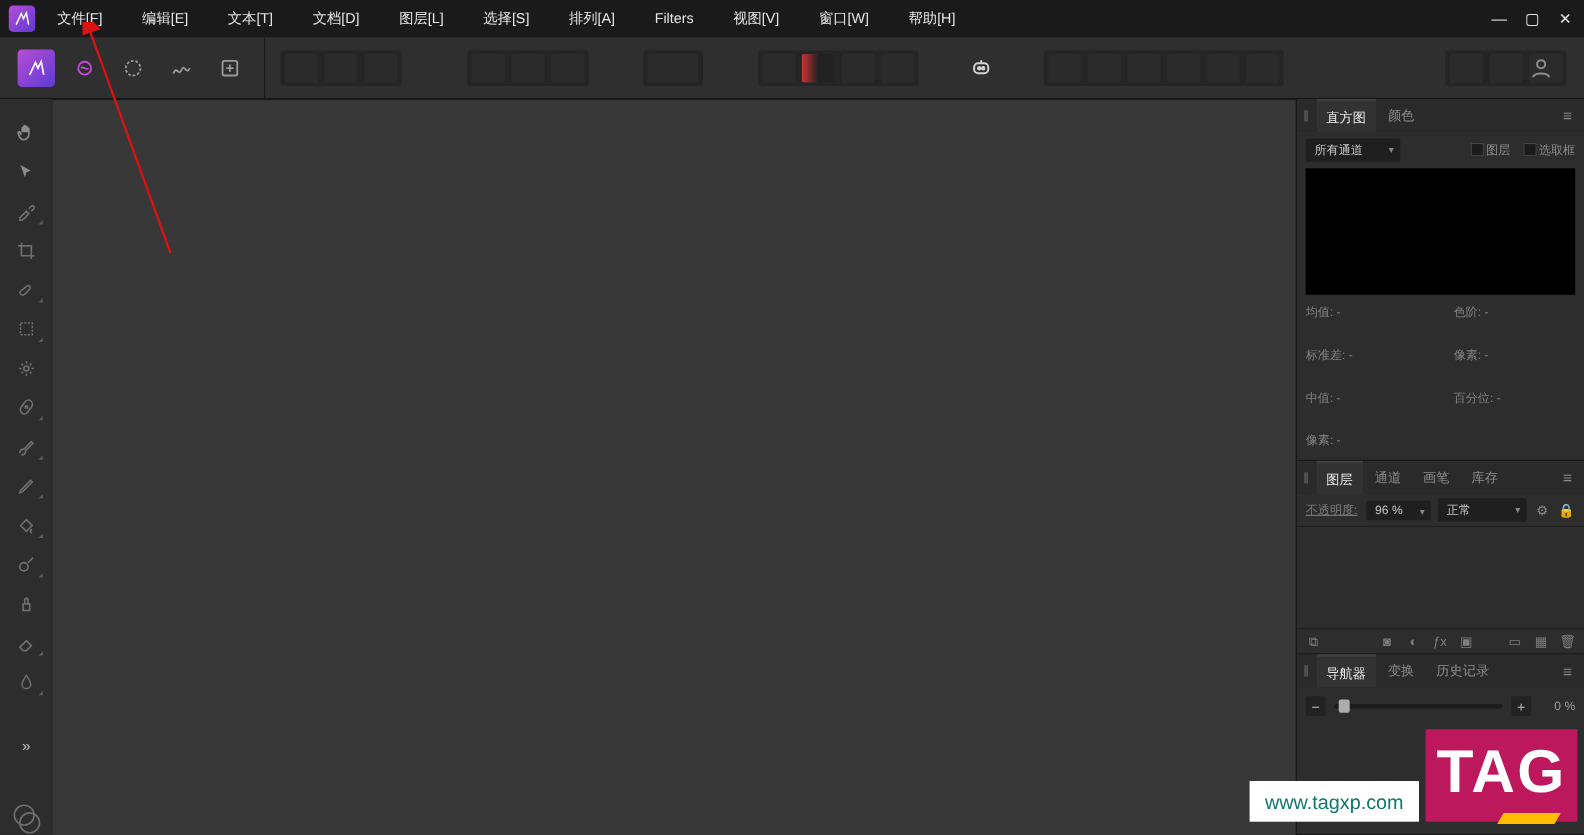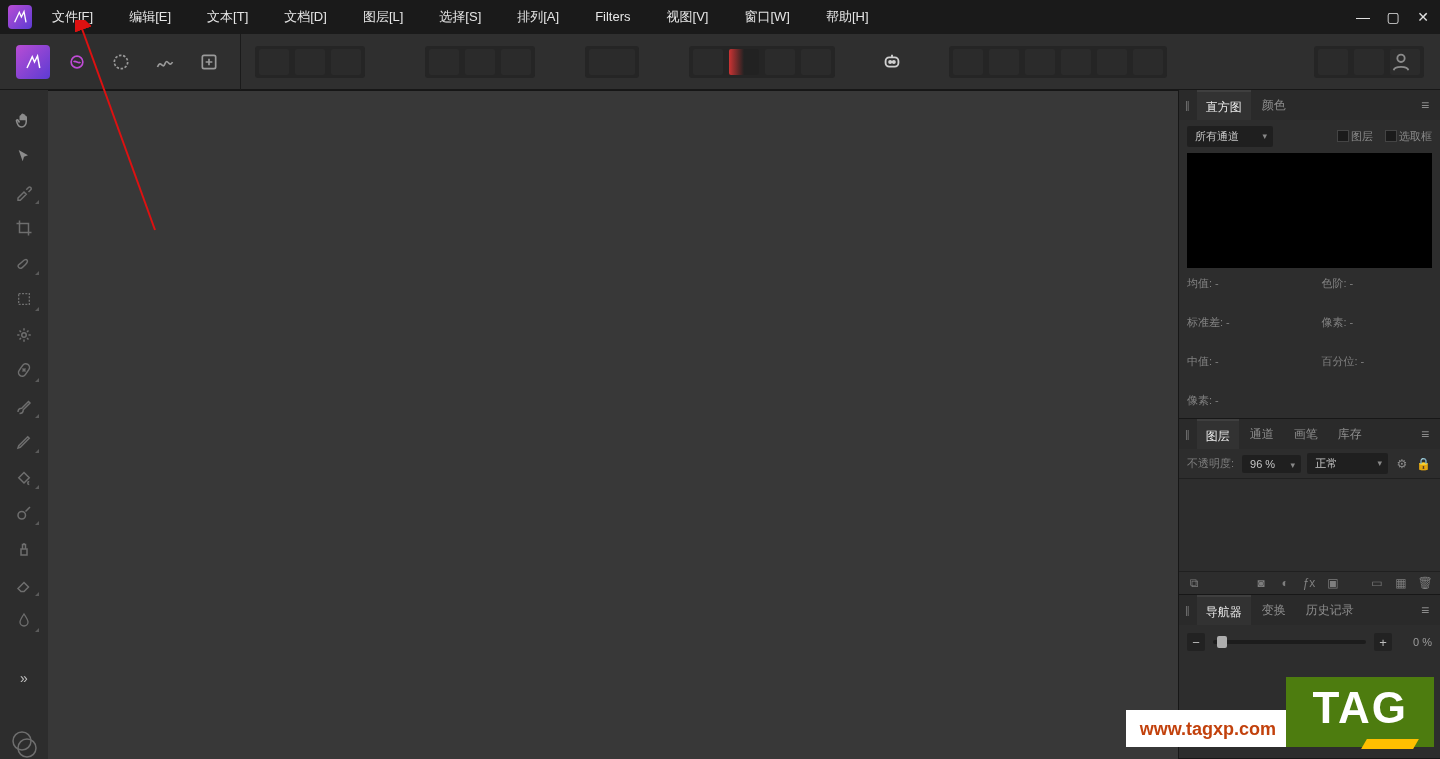--- a/index.html
+++ b/index.html
@@ -189,21 +189,21 @@
     background:#1c1c1c; color:#cacaca; padding:3px 6px; font-size:11px; border-radius:2px;
     text-align:left;
   }
   
   .layer-ctrl-row {
     display:flex; align-items:center; gap:6px;
     padding:4px 8px;
     border-bottom: 1px solid #202020;
     font-size:11px;
   }
-  .layer-ctrl-row .label { color:#7c7c7c; margin-right:2px;}
+  .layer-ctrl-row .label { color:#7c7c7c; margin-right:2px;text-decoration:underline;}
   .blend-select {
     flex:1;
     background:#1f1f1f; color:#c5c5c5;
     padding: 3px 22px 3px 8px;
     font-size: 11px;
     position:relative; border-radius:2px;
   }
   .blend-select .chev{ position:absolute; right:6px; top:5px; font-size:9px; color:#888;}
   .layer-ctrl-row .mini-icon { width:16px; height:16px; color:#8b8b8b; display:flex; align-items:center; justify-content:center; font-size:12px;}
   .layers-body { height: 92px; background:#2d2d2d; }
@@ -242,30 +242,30 @@
     bottom: 12px;
     background: #fff;
     color: #e03030;
     font-size: 30px;
     font-weight: 700;
     padding: 8px 14px;
     font-family: "SimHei","Microsoft YaHei",sans-serif;
     line-height: 1.05;
     text-align: center;
   }
-  .wm1 .url { display:block; color:#c2410c; font-size:18px; font-weight:700; margin-top:2px;}
+  .wm1 .url { display:block; color:#0f766e; font-size:18px; font-weight:400; margin-top:2px;}
   .wm2 {
     position:absolute;
     right: 6px;
     bottom: 12px;
-    background: #4d7c0f;
+    background: #be185d;
     color: #fff;
-    font-size: 44px;
+    font-size: 55px;
     font-weight: 800;
-    padding: 6px 26px 14px;
+    padding: 6px 10px 14px;
     letter-spacing: 2px;
   }
   .wm2::after{
     content:"";
     position:absolute;
     right:18px; bottom:-2px;
     width:52px; height:10px;
     background: #ffbf00;
     transform: skewX(-30deg);
   }

